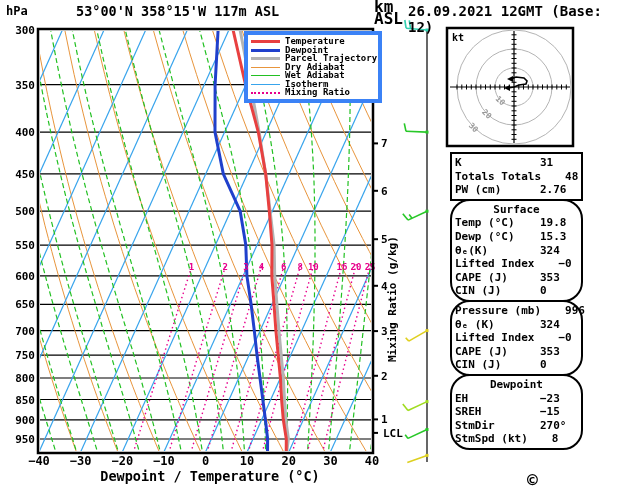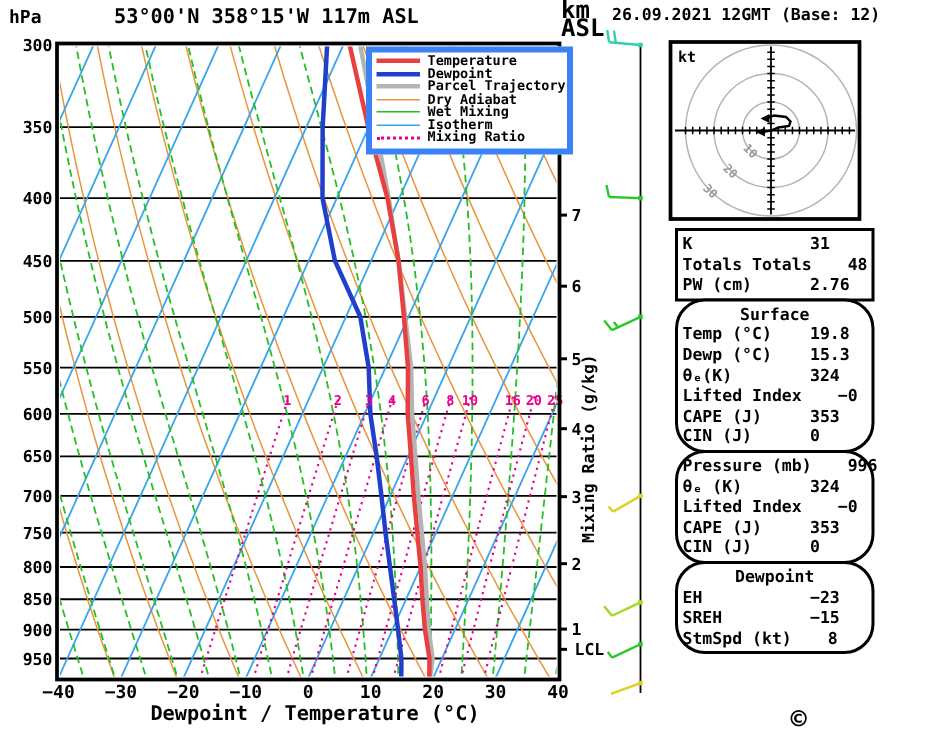--- a/index.html
+++ b/index.html
@@ -3,21 +3,21 @@
 <meta charset="utf-8">
 <style>
   html,body{margin:0;padding:0;background:#fff;}
   .page{position:relative;width:629px;height:486px;background:#fff;overflow:hidden;
         font-family:"DejaVu Sans Mono",monospace;font-weight:bold;color:#000;}
   .abs{position:absolute;}
   #chart-svg{position:absolute;left:0;top:0;}
   .hpa{left:6px;top:4px;font-size:12px;}
   .title{left:37px;top:3px;font-size:13.5px;letter-spacing:0px;margin-left:39px;}
   .kmasl{left:374px;top:1px;font-size:16px;line-height:12px;}
-  .date{left:408px;top:3px;font-size:11px;}
+  .date{left:408px;top:3px;font-size:14px;}
   .xaxis-label{left:60px;top:468px;width:300px;text-align:center;font-size:13.5px;}
   .mixlabel{left:386px;top:222px;height:140px;width:16px;font-size:11px;
             writing-mode:vertical-rl;transform:rotate(180deg);}
   .legend{left:244px;top:31px;width:127px;border:4px solid #3b82f6;background:#fff;
           padding:2px 0 2px 3px;font-size:9px;line-height:8.55px;}
   .lrow{white-space:nowrap;}
   .lswatch{display:inline-block;width:29px;height:0;vertical-align:middle;margin-right:5px;}
   .itable{left:450px;top:152px;width:133px;font-size:11px;}
   .tsec{border:2px solid #000;background:#fff;padding:2px 3px;}
   .tsec + .tsec{margin-top:-2px;border-radius:20px;}
@@ -292,21 +292,21 @@
     <div>km</div>
     <div>ASL</div>
   </div>
   <div class="abs date">26.09.2021 12GMT (Base: 12)</div>
 
   <div class="abs legend" id="legend-box">
       <div class="lrow"><span class="lswatch" style="border-top: 3px solid rgb(232, 64, 64);"></span><span>Temperature</span></div>
       <div class="lrow"><span class="lswatch" style="border-top: 3px solid rgb(32, 64, 204);"></span><span>Dewpoint</span></div>
       <div class="lrow"><span class="lswatch" style="border-top: 3px solid rgb(180, 180, 180);"></span><span>Parcel Trajectory</span></div>
       <div class="lrow"><span class="lswatch" style="border-top: 1.5px solid rgb(232, 149, 60);"></span><span>Dry Adiabat</span></div>
-      <div class="lrow"><span class="lswatch" style="border-top: 1.5px solid rgb(34, 192, 34);"></span><span>Wet Mixing</span></div>
+      <div class="lrow"><span class="lswatch" style="border-top: 1.5px solid rgb(34, 192, 34);"></span><span>Wet Adiabat</span></div>
       <div class="lrow"><span class="lswatch" style="border-top: 1.5px solid rgb(56, 164, 236);"></span><span>Isotherm</span></div>
       <div class="lrow"><span class="lswatch" style="border-top: 2px dotted rgb(232, 0, 140);"></span><span>Mixing Ratio</span></div>
     </div>
 
   <div class="abs mixlabel">Mixing Ratio (g/kg)</div>
   <div class="abs xaxis-label">Dewpoint / Temperature (°C)</div>
 
   <div class="abs itable" id="indices-table">
       <div class="tsec">
         <div class="trow">
@@ -375,20 +375,24 @@
         <div class="thead">Dewpoint</div>
         <div class="trow">
           <span class="tlabel">EH</span>
           <span class="tval">−23</span>
         </div>
         <div class="trow">
           <span class="tlabel">SREH</span>
           <span class="tval">−15</span>
         </div>
         <div class="trow">
+          <span class="tlabel">StmDir</span>
+          <span class="tval">270°</span>
+        </div>
+        <div class="trow">
           <span class="tlabel">StmSpd (kt)</span>
           <span class="tval">8</span>
         </div>
       </div>
     </div>
 
   <div class="abs footer">© weatheronline.co.uk</div>
 </div>
 
 </body></html>

